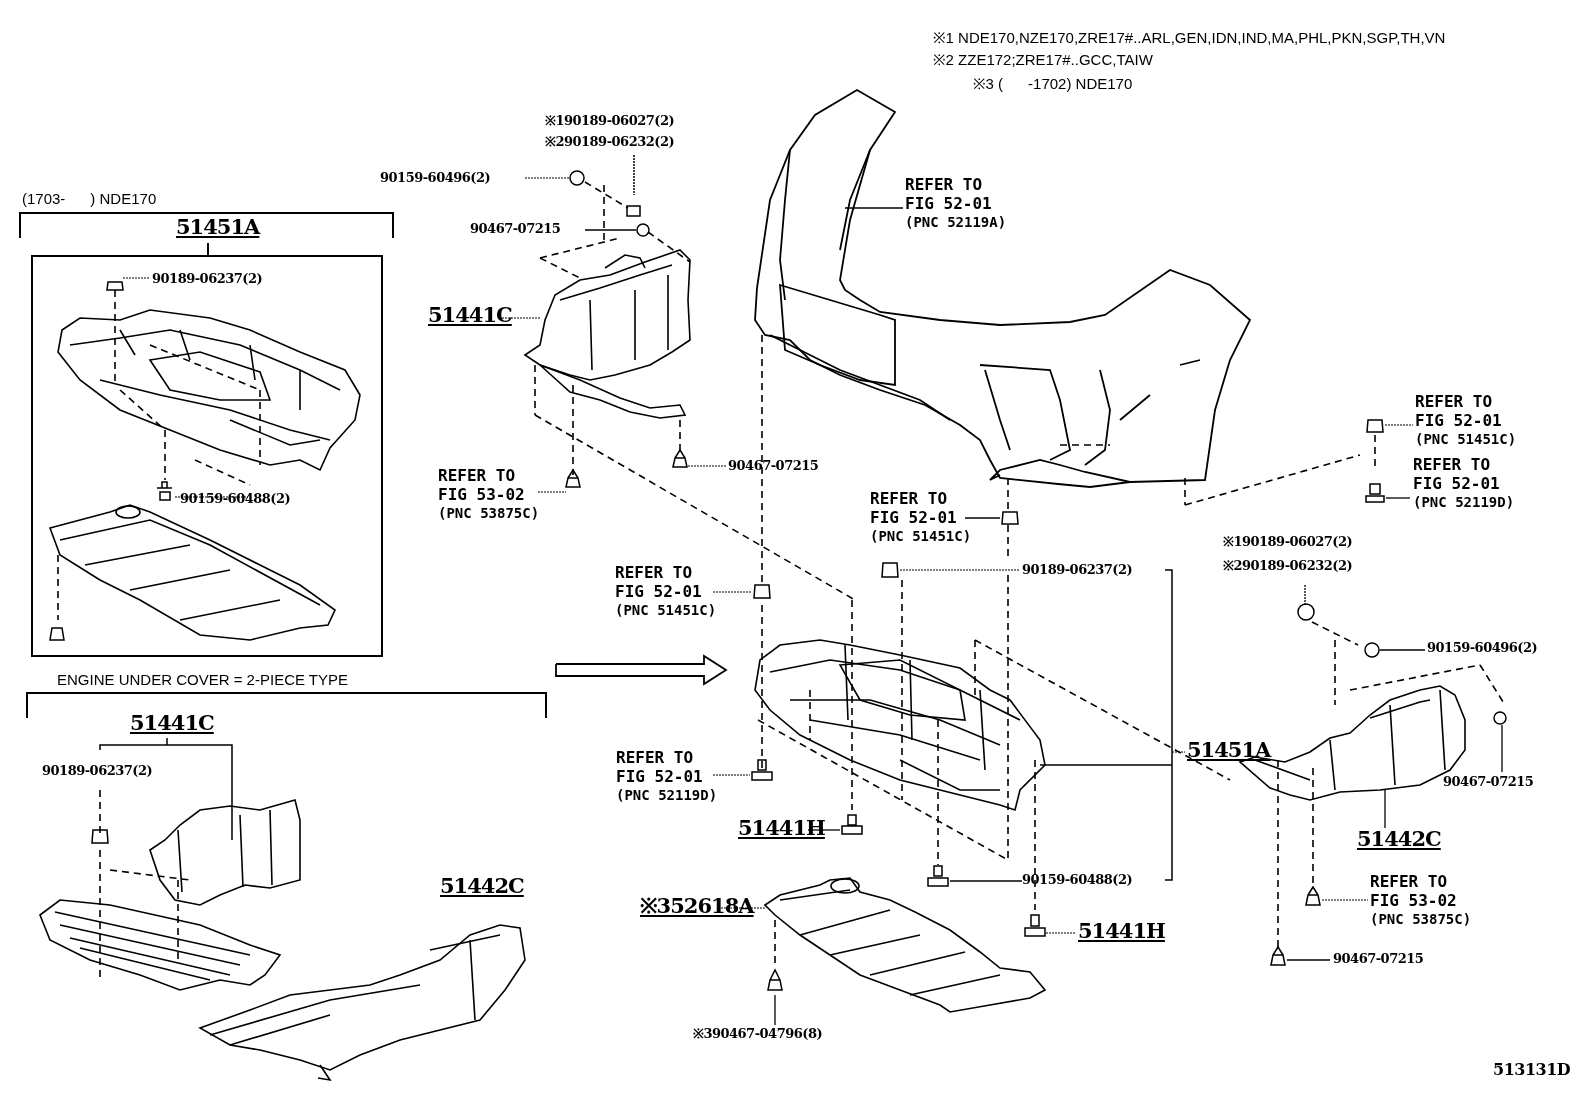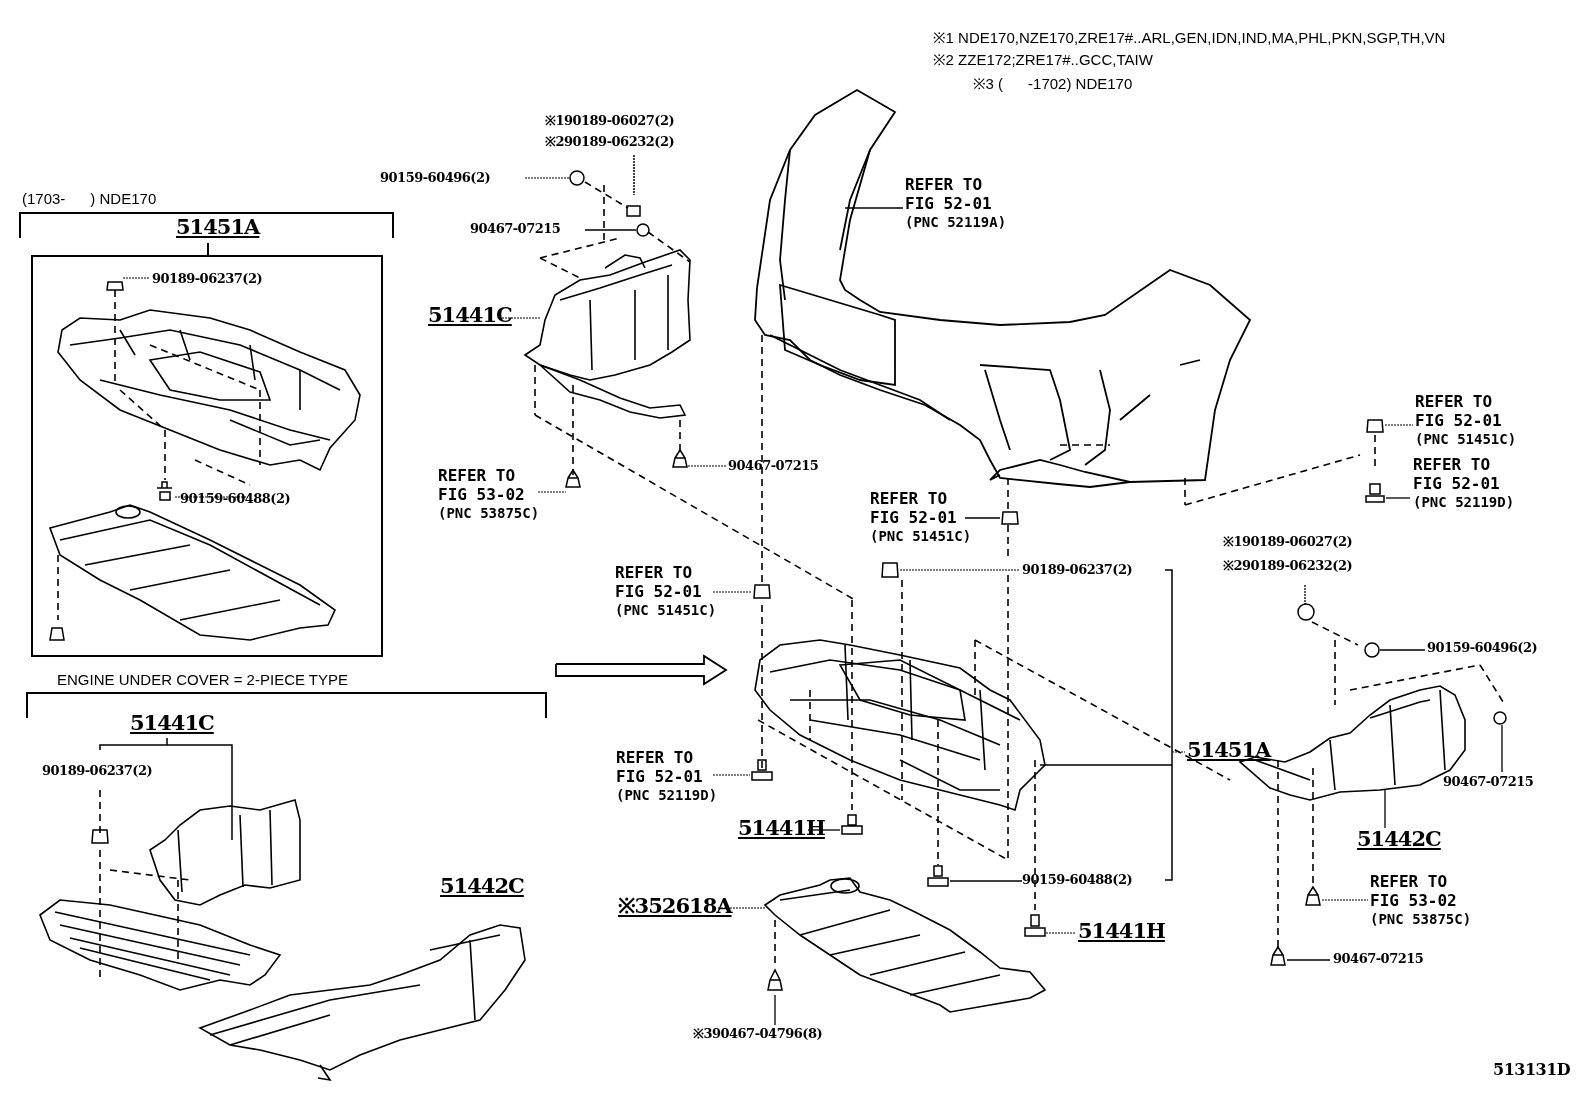--- a/index.html
+++ b/index.html
@@ -278,21 +278,21 @@
   <div>REFER TO</div>
   <div>FIG 52-01</div>
   <div class="pnc">(PNC 52119D)</div>
 </div>
 
 <div class="lbl pn" style="left:1022px;top:561px;">90189-06237(2)</div>
 <div class="lbl big pn" style="left:1187px;top:741px;">51451A</div>
 <div class="lbl big pn" style="left:738px;top:819px;">51441H</div>
 <div class="lbl pn" style="left:1022px;top:871px;">90159-60488(2)</div>
 <div class="lbl big pn" style="left:1078px;top:922px;">51441H</div>
-<div class="lbl big pn" style="left:618px;top:897px;">※352618A</div>
+<div class="lbl big pn" style="left:640px;top:897px;">※352618A</div>
 <div class="lbl pn" style="left:693px;top:1025px;">※390467-04796(8)</div>
 
 <div class="lbl pn" style="left:1223px;top:533px;">※190189-06027(2)</div>
 <div class="lbl pn" style="left:1223px;top:557px;">※290189-06232(2)</div>
 <div class="lbl pn" style="left:1427px;top:639px;">90159-60496(2)</div>
 <div class="lbl pn" style="left:1443px;top:773px;">90467-07215</div>
 <div class="lbl big pn" style="left:1357px;top:830px;">51442C</div>
 <div class="lbl ref pn" style="left:1370px;top:872px;">
   <div>REFER TO</div>
   <div>FIG 53-02</div>

